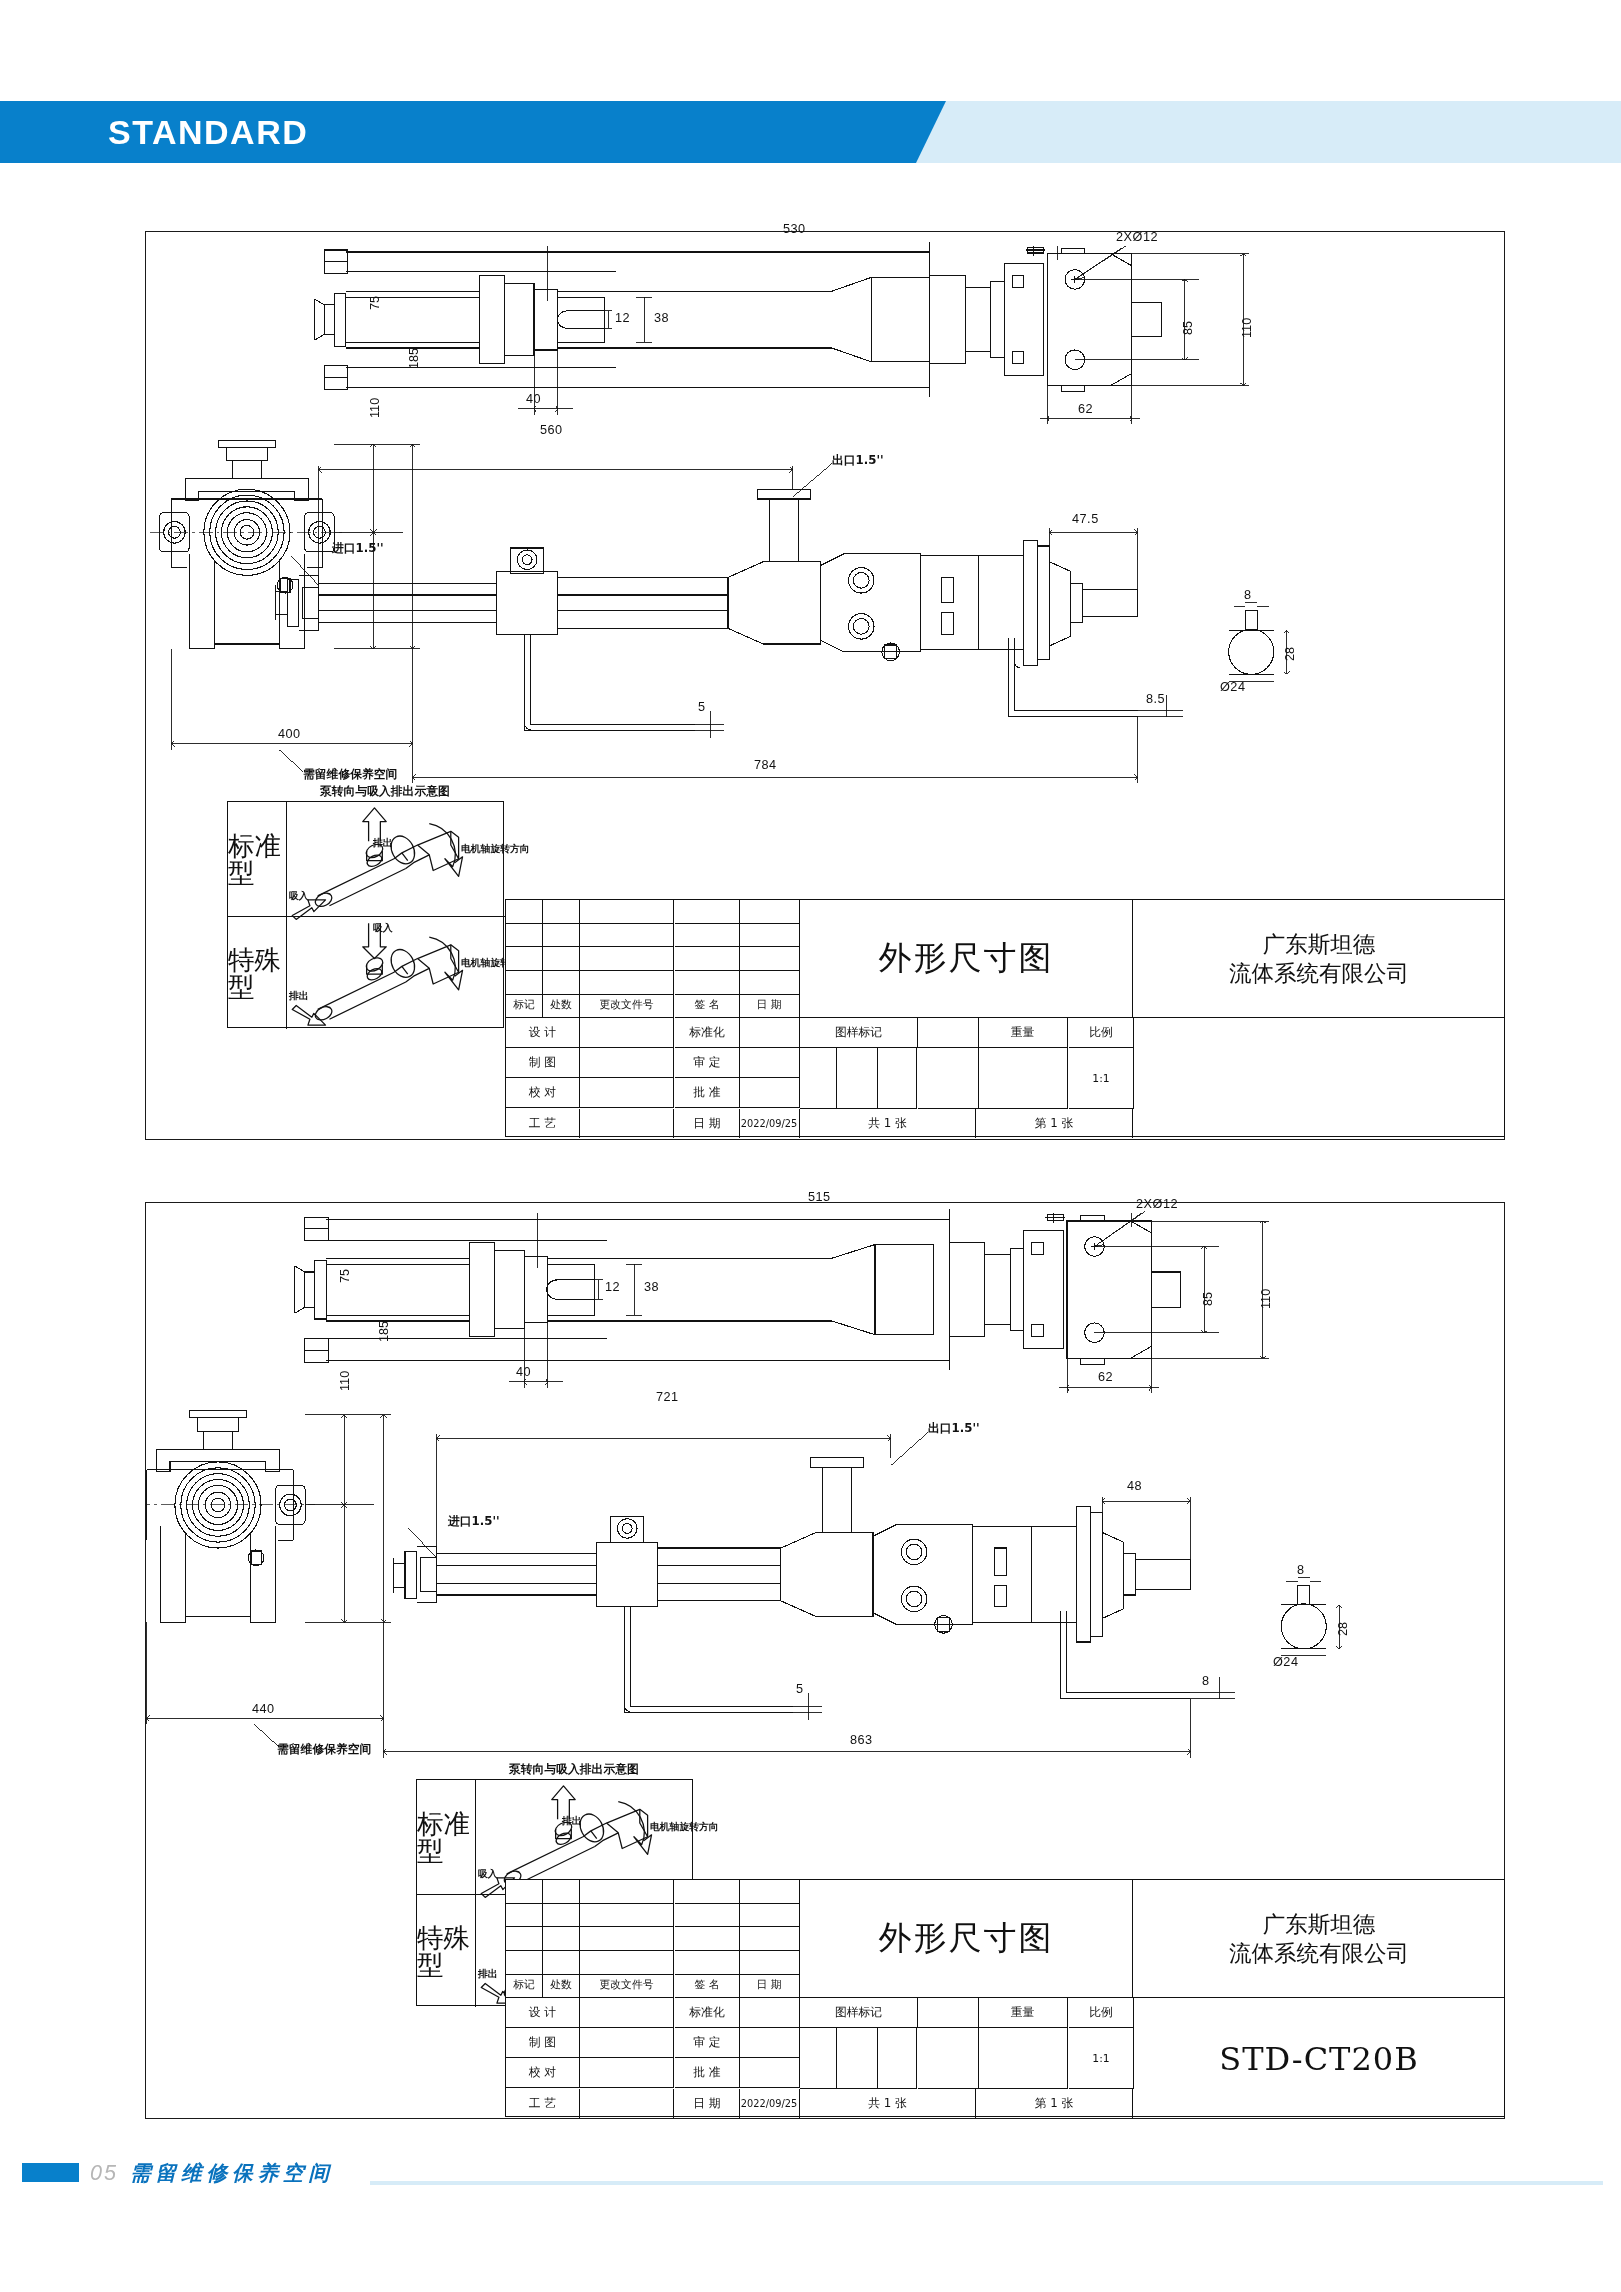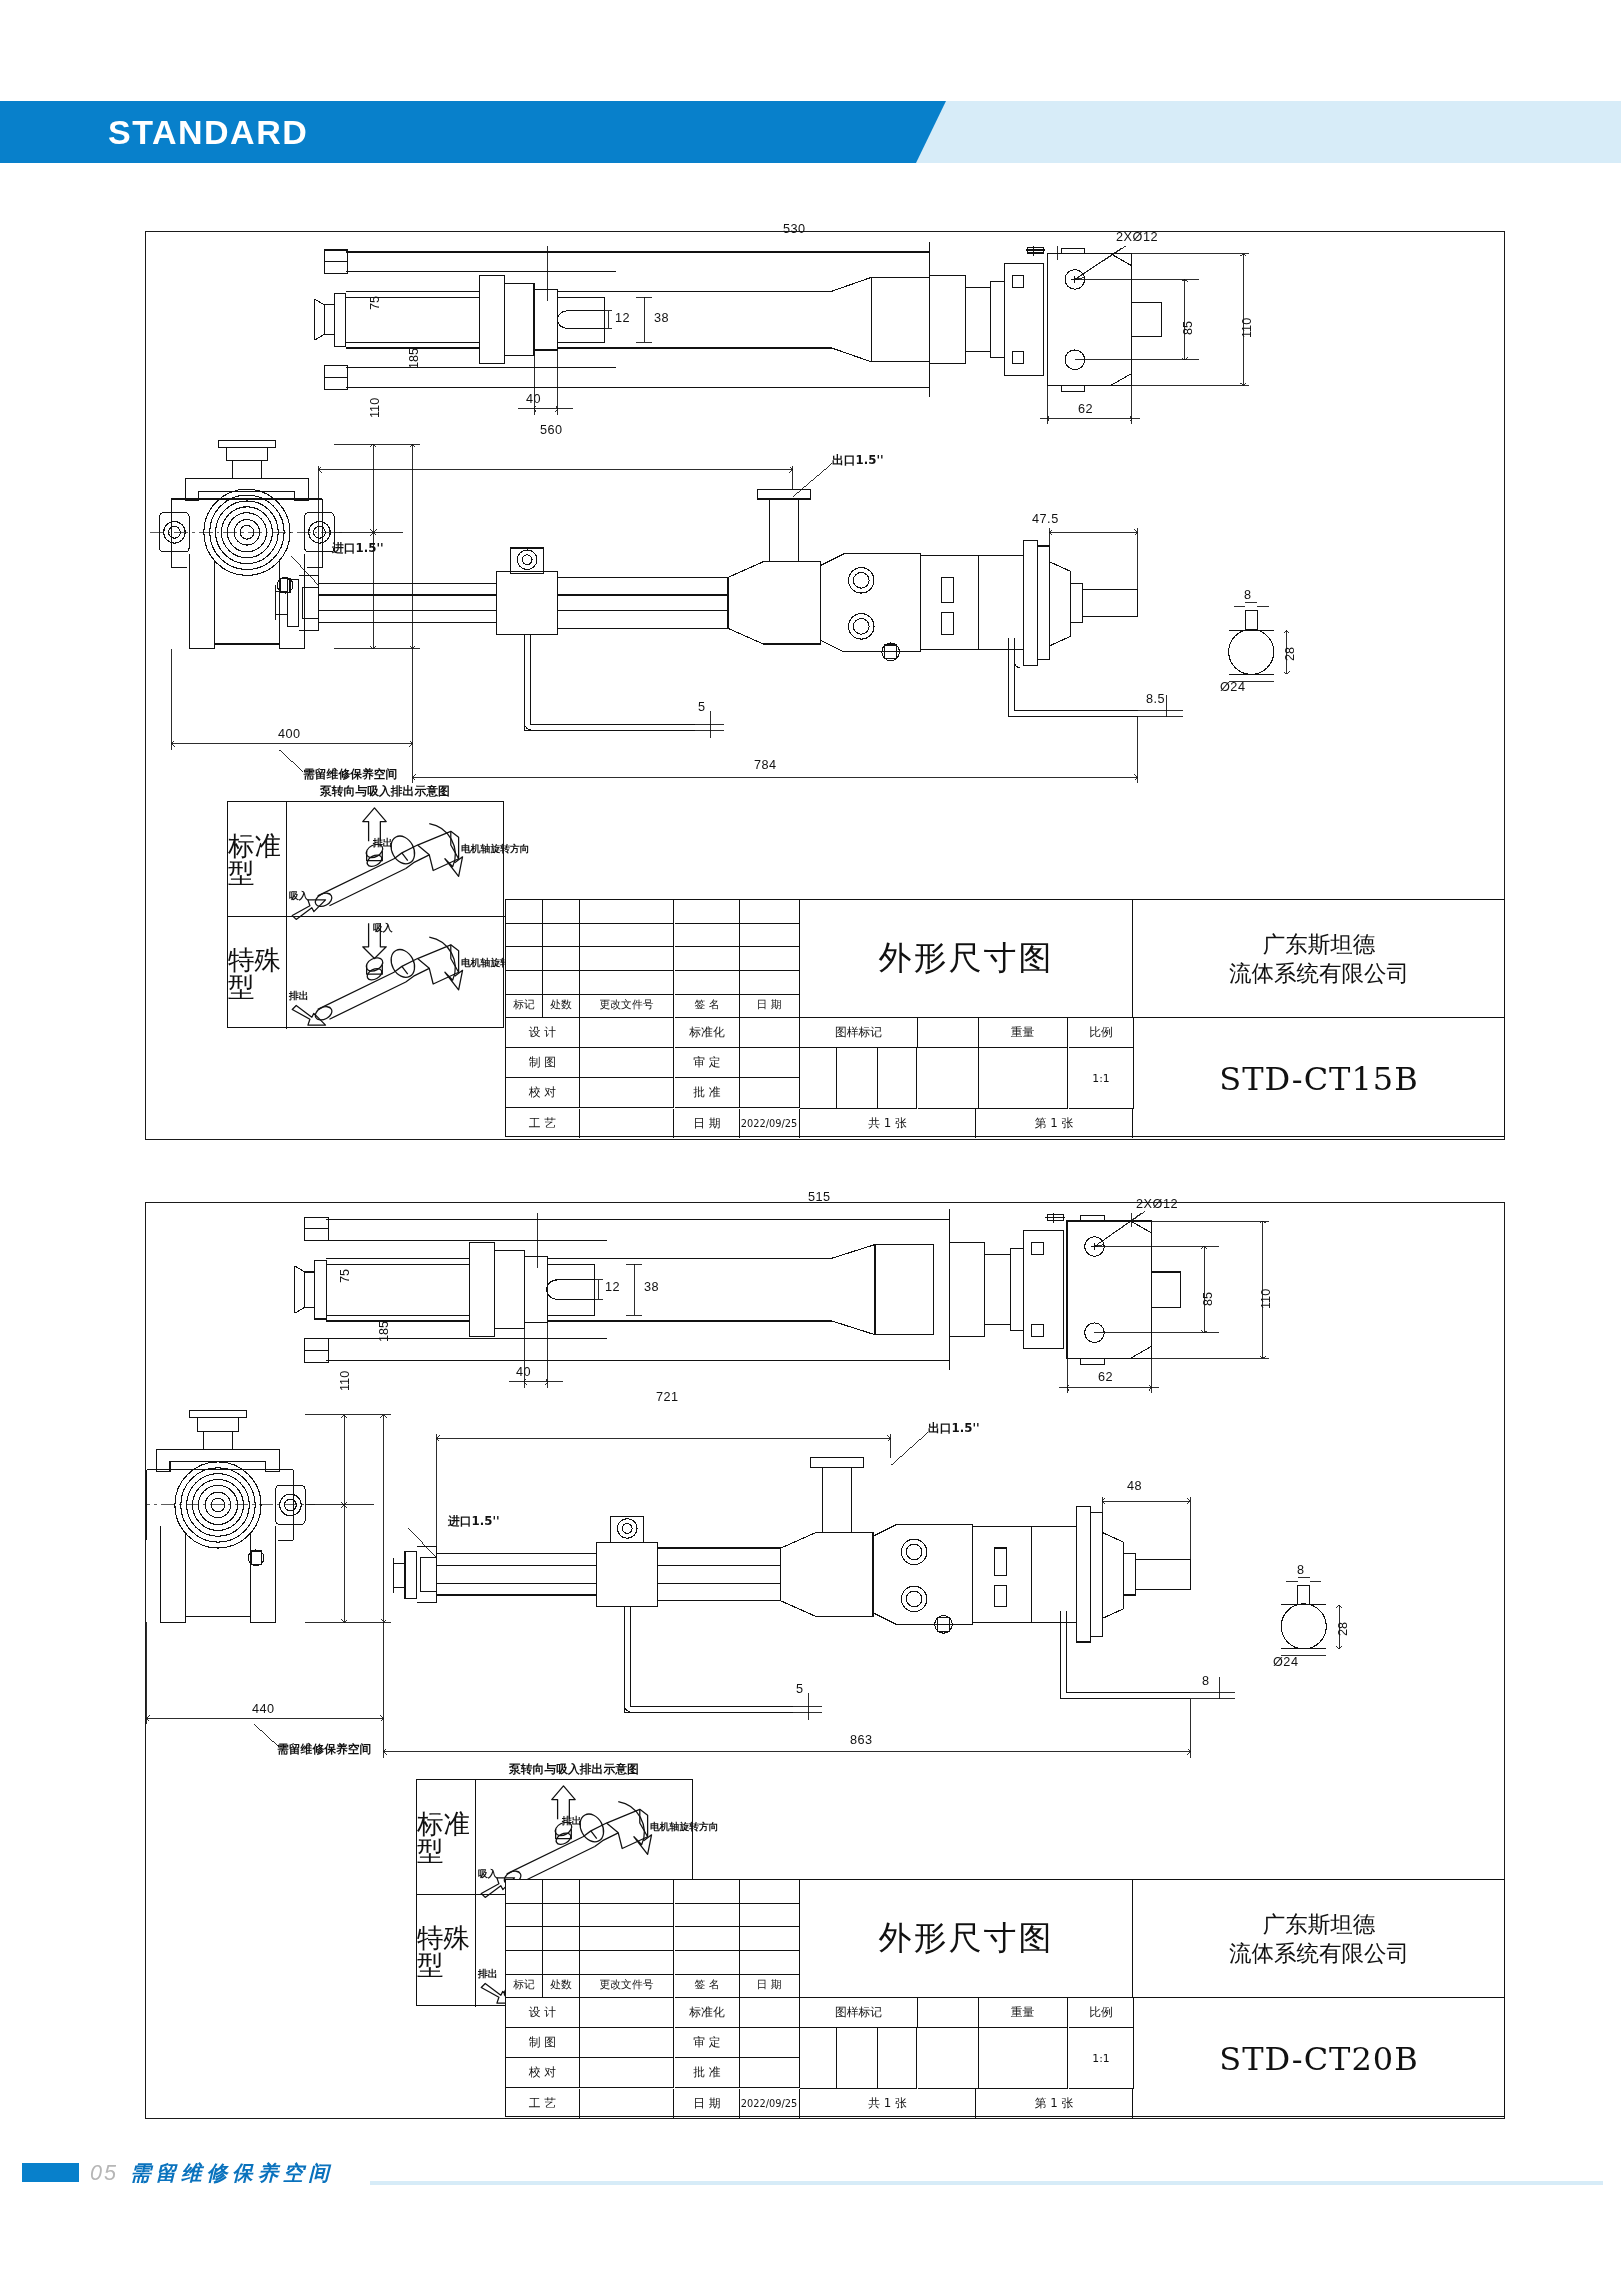--- a/index.html
+++ b/index.html
@@ -325,21 +325,21 @@
   </svg>
 
   <div class="dim" style="left:394px;top:191px;">560</div>
   <div class="cn" style="left:186px;top:309px;">进口1.5''</div>
   <div class="cn" style="left:686px;top:221px;">出口1.5''</div>
   <div class="dimv" style="left:222px;top:78px;">75</div>
   <div class="dimv" style="left:261px;top:137px;">185</div>
   <div class="dimv" style="left:222px;top:186px;">110</div>
   <div class="dim" style="left:132px;top:495px;">400</div>
   <div class="cn" style="left:157px;top:535px;">需留维修保养空间</div>
-  <div class="dim" style="left:886px;top:280px;">47.5</div>
+  <div class="dim" style="left:926px;top:280px;">47.5</div>
   <div class="dim" style="left:1000px;top:460px;">8.5</div>
   <div class="dim" style="left:552px;top:468px;">5</div>
   <div class="dim" style="left:608px;top:526px;">784</div>
   <div class="dim" style="left:1098px;top:356px;">8</div>
   <div class="dimv" style="left:1137px;top:429px;">28</div>
   <div class="dim" style="left:1074px;top:448px;">Ø24</div>
 
   <div class="rot-caption" style="left:174px;top:552px;">泵转向与吸入排出示意图</div>
   <div class="rotbox" style="left:81px;top:569px;width:277px;height:227px;">
     <div class="rot-vdiv" style="left:58px;top:0;height:227px;"></div>
@@ -457,21 +457,20 @@
     <div class="tbc" style="left:472px;top:148px;width:90px;height:61px;"></div>
     <div class="tbc" style="left:563px;top:148px;width:65px;height:61px;font-size:10.8px;">1:1</div>
 
     <div class="tbc nb" style="left:294px;top:209px;width:176px;height:29px;font-size:11.8px;">共  1  张</div>
     <div class="tbc nb" style="left:470px;top:209px;width:157px;height:29px;font-size:11.8px;">第  1  张</div>
 
     <div class="tb-company" style="left:627px;top:0;width:372px;height:118px;border-bottom:1px solid #111;">
       <span>广东斯坦德</span>
       <span>流体系统有限公司</span>
     </div>
-    <div class="tb-model" style="left:627px;top:118px;width:372px;height:121px;">STD-CT15B</div>
   </div>
 
 </div>
 </div>
 
 <div class="frame" id="frame-2">
 <div class="frame-inner">
 
   <svg class="svgwrap" width="1358" height="912" viewBox="0 0 1386 930">
     <g fill="none" stroke="#111" stroke-width="1.1" shape-rendering="crispEdges">

